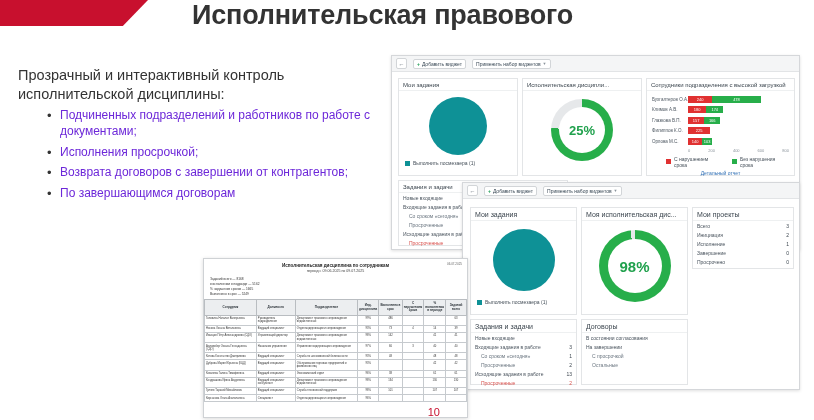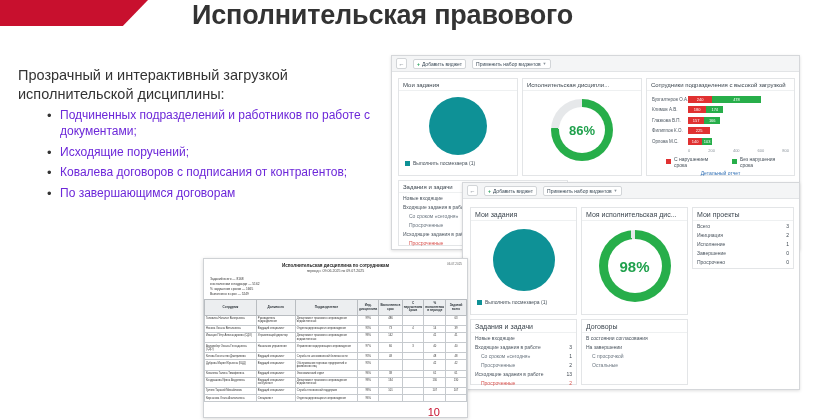--- a/index.html
+++ b/index.html
@@ -122,25 +122,25 @@
   .page-num { position:absolute; right:374px; bottom:2px; font-size:11px; color:#c8102e; }
 </style>
 </head>
 <body>
 
 <div class="header-bar">
   <div class="header-red"></div>
   <div class="header-title">Исполнительская правового</div>
 </div>
 
-<div class="lead">Прозрачный и интерактивный загрузкой исполнительской дисциплины:</div>
+<div class="lead">Прозрачный и интерактивный контроль исполнительской дисциплины:</div>
 <div class="bullets">
   <div class="bl">Подчиненных подразделений и работников по работе с документами;</div>
-  <div class="bl">Исходящие поручений;</div>
-  <div class="bl">Ковалева договоров с подписания от контрагентов;</div>
+  <div class="bl">Исполнения просрочкой;</div>
+  <div class="bl">Возврата договоров с завершении от контрагентов;</div>
   <div class="bl">По завершающимся договорам</div>
 </div>
 
 <div class="panel" style="left:391px; top:55px; width:409px; height:195px;">
 
   <div class="panel-toolbar">
     <div class="tb-back">←</div>
     <div class="tb-btn">
       <span class="plus">+</span>
       <span>Добавить виджет</span>
@@ -158,21 +158,21 @@
       <span class="sw" style="background:#0e9196;"></span>
       <span>Выполнить посмезаера (1)</span>
     </div>
   </div>
 
   <div class="widget" style="left:130px; top:22px; width:120px; height:98px;">
     <div class="widget-title">Исполнительская дисципли...</div>
     <div class="donut" style="width:62px; height:62px; margin:8px auto 0 auto;
          background: conic-gradient(#27ae4a 0% 76%, #e6e8ea 76% 100%);">
       <div class="donut-hole" style="width:46px; height:46px;">
-        <span class="donut-label" style="font-size:13px;">86%</span>
+        <span class="donut-label" style="font-size:13px;">25%</span>
       </div>
     </div>
   </div>
 
   <div class="widget" style="left:254px; top:22px; width:149px; height:98px;">
     <div class="widget-title">Сотрудники подразделения с высокой загрузкой</div>
     <div style="padding:4px 5px 0 5px;">
       <div class="bar-row">
         <span class="bar-name">Бухгалтеров О.А.</span>
         <span class="bar-track">

